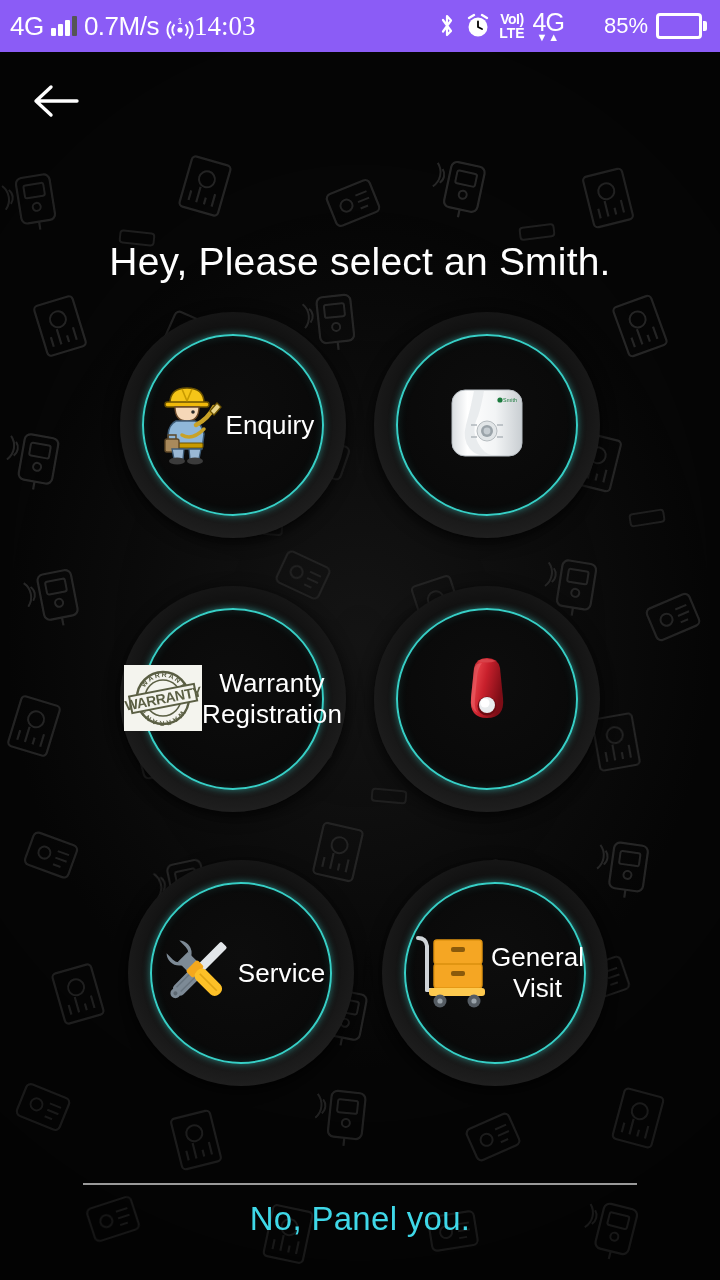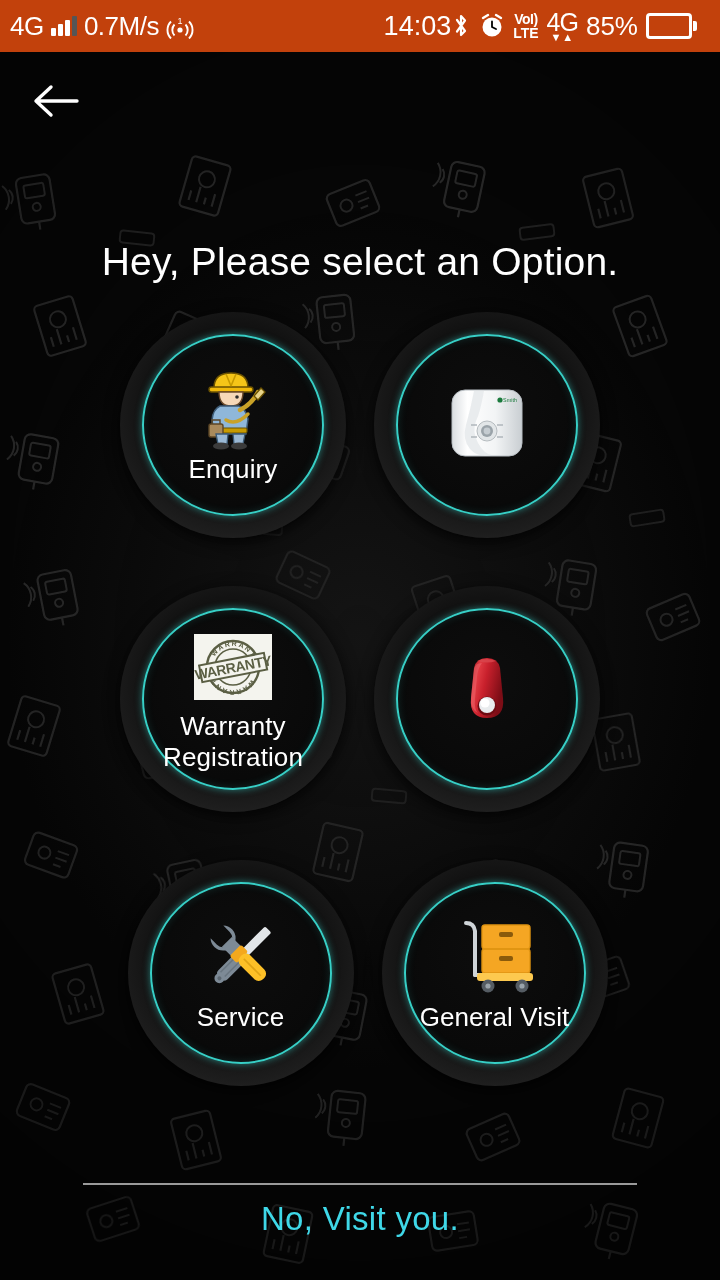--- a/index.html
+++ b/index.html
@@ -12,31 +12,31 @@
   .phone {
     position:relative;
     width:720px; height:1280px;
     background:#060606;
     overflow:hidden;
   }
 
   
   .statusbar{
     position:absolute; top:0; left:0; width:720px; height:52px;
-    background:#c2410c; color:#fff;
+    background:#8b5cf6; color:#fff;
     display:flex; align-items:center;
     z-index:40;
   }
   .sb-left{ display:flex; align-items:center; gap:7px; padding-left:10px; }
-  .sb-center{ flex:1; display:flex; justify-content:flex-end; align-items:center; }
-  .sb-right{ display:flex; align-items:center; gap:8px; padding-right:22px; }
+  .sb-center{ flex:1; display:flex; justify-content:flex-start; align-items:center;font-family:Liberation Serif, serif; }
+  .sb-right{ display:flex; align-items:center; gap:8px; padding-right:12px; }
   .sb-text{ font-size:26px; letter-spacing:-0.4px; line-height:1; }
   .sb-time{ font-size:27px; letter-spacing:0px; }
   .sb-speed{ font-size:26px; letter-spacing:-0.5px; }
-  .sb-pct{ font-size:26px; }
+  .sb-pct{ font-size:22px;margin-left:32px; }
 
   
   .sig{ display:flex; align-items:flex-end; gap:2px; height:20px; }
   .sig i{ display:block; width:5px; background:#fff; border-radius:1px; }
   .sig i:nth-child(1){ height:8px; }
   .sig i:nth-child(2){ height:12px; }
   .sig i:nth-child(3){ height:16px; }
   .sig i:nth-child(4){ height:20px; background:#555; }
 
   .wifi-hot{ position:relative; width:28px; height:22px; }
@@ -122,21 +122,21 @@
     left:22px; top:22px;
     width:182px; height:182px;
     border-radius:50%;
     border:2.5px solid #37cfc6;
     box-shadow:0 0 7px rgba(55,207,198,0.55), inset 0 0 9px rgba(55,207,198,0.16);
     background:radial-gradient(circle at 50% 40%, #0d0d0d 0%, #090909 70%, #0b0b0b 100%);
   }
   .opt .inner{
     position:relative; z-index:3;
     width:182px; height:182px;
-    display:flex; flex-direction:column;
+    display:flex; 
     align-items:center; justify-content:center;
   }
   .opt .icon{
     height:84px;
     display:flex; align-items:center; justify-content:center;
     margin-bottom:4px;
   }
   .opt .lbl{
     color:#fff;
     font-size:26px;
@@ -320,21 +320,21 @@
   <div class="backbar">
     <div class="back-btn">
       <svg width="52" height="40" viewBox="0 0 52 40">
         <path d="M46 20 L6 20 M20 6 L5 20 L20 34" stroke="#ffffff" stroke-width="3.4" fill="none" stroke-linecap="round" stroke-linejoin="round"></path>
       </svg>
     </div>
   </div>
 
   <div class="content">
 
-    <div class="page-title">Hey, Please select an Option.</div>
+    <div class="page-title">Hey, Please select an Smith.</div>
 
     <div class="grid">
 
       <div class="grid-row">
 
         <div class="opt">
           <div class="ring"></div>
           <div class="inner">
             <div class="icon">
               <svg width="74" height="84" viewBox="0 0 74 84">
@@ -512,15 +512,15 @@
             <div class="lbl">General Visit</div>
           </div>
         </div>
 
       </div>
 
     </div>
   </div>
 
   <div class="divider"></div>
-  <div class="footer-link">No, Visit you.</div>
+  <div class="footer-link">No, Panel you.</div>
 
 </div>
 
 </body></html>

